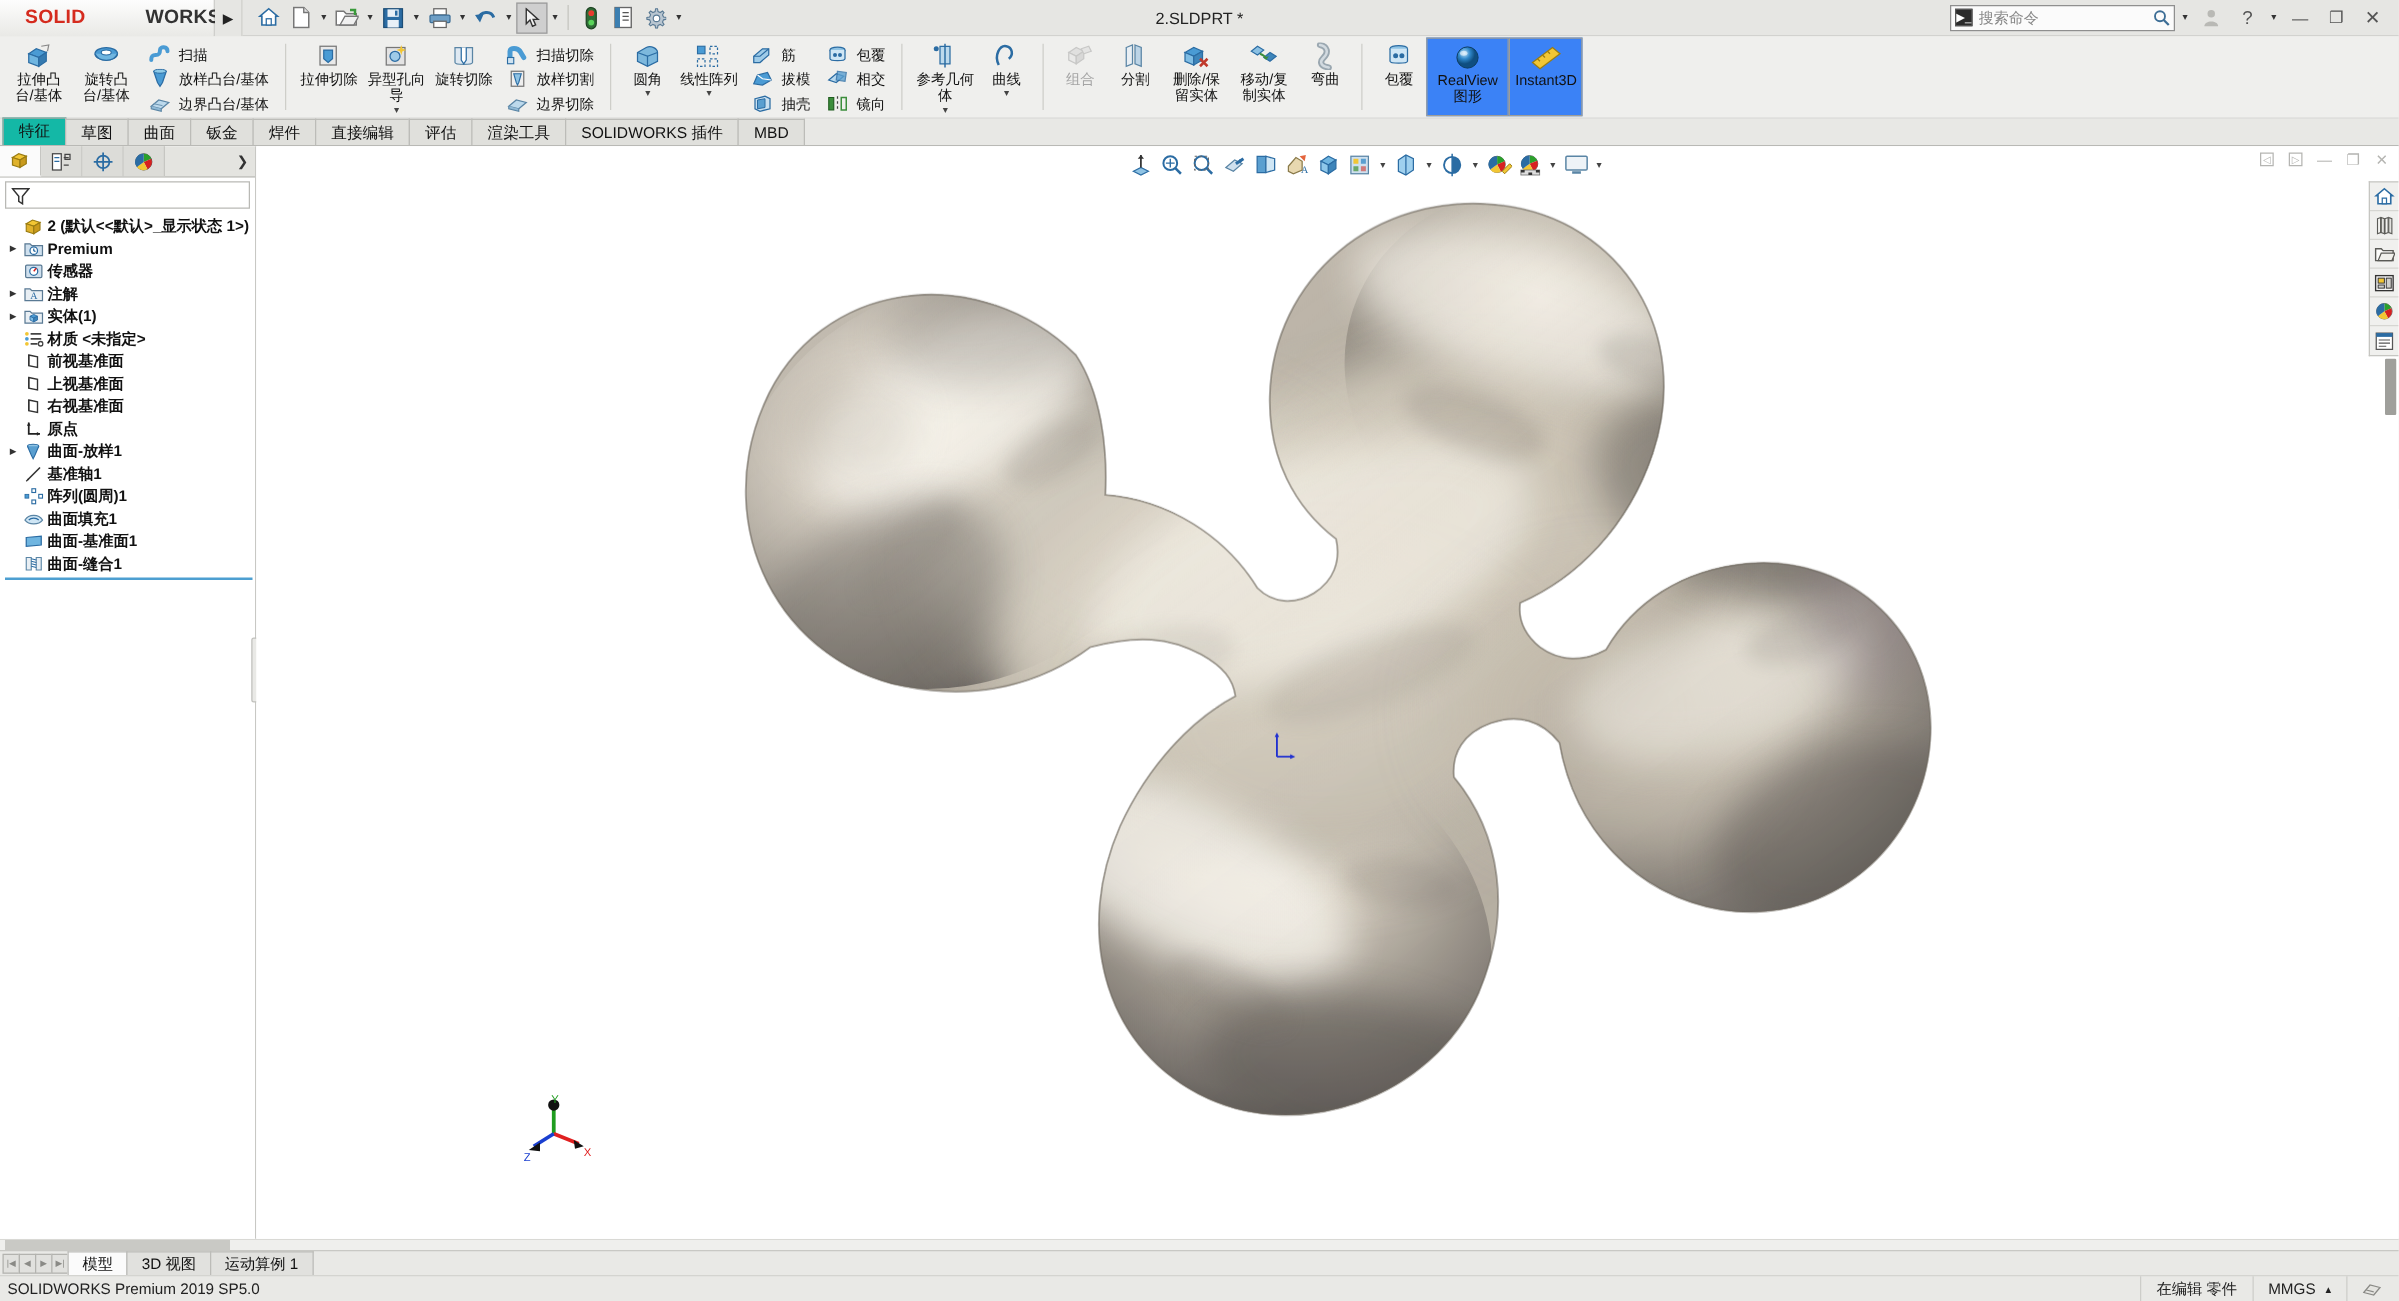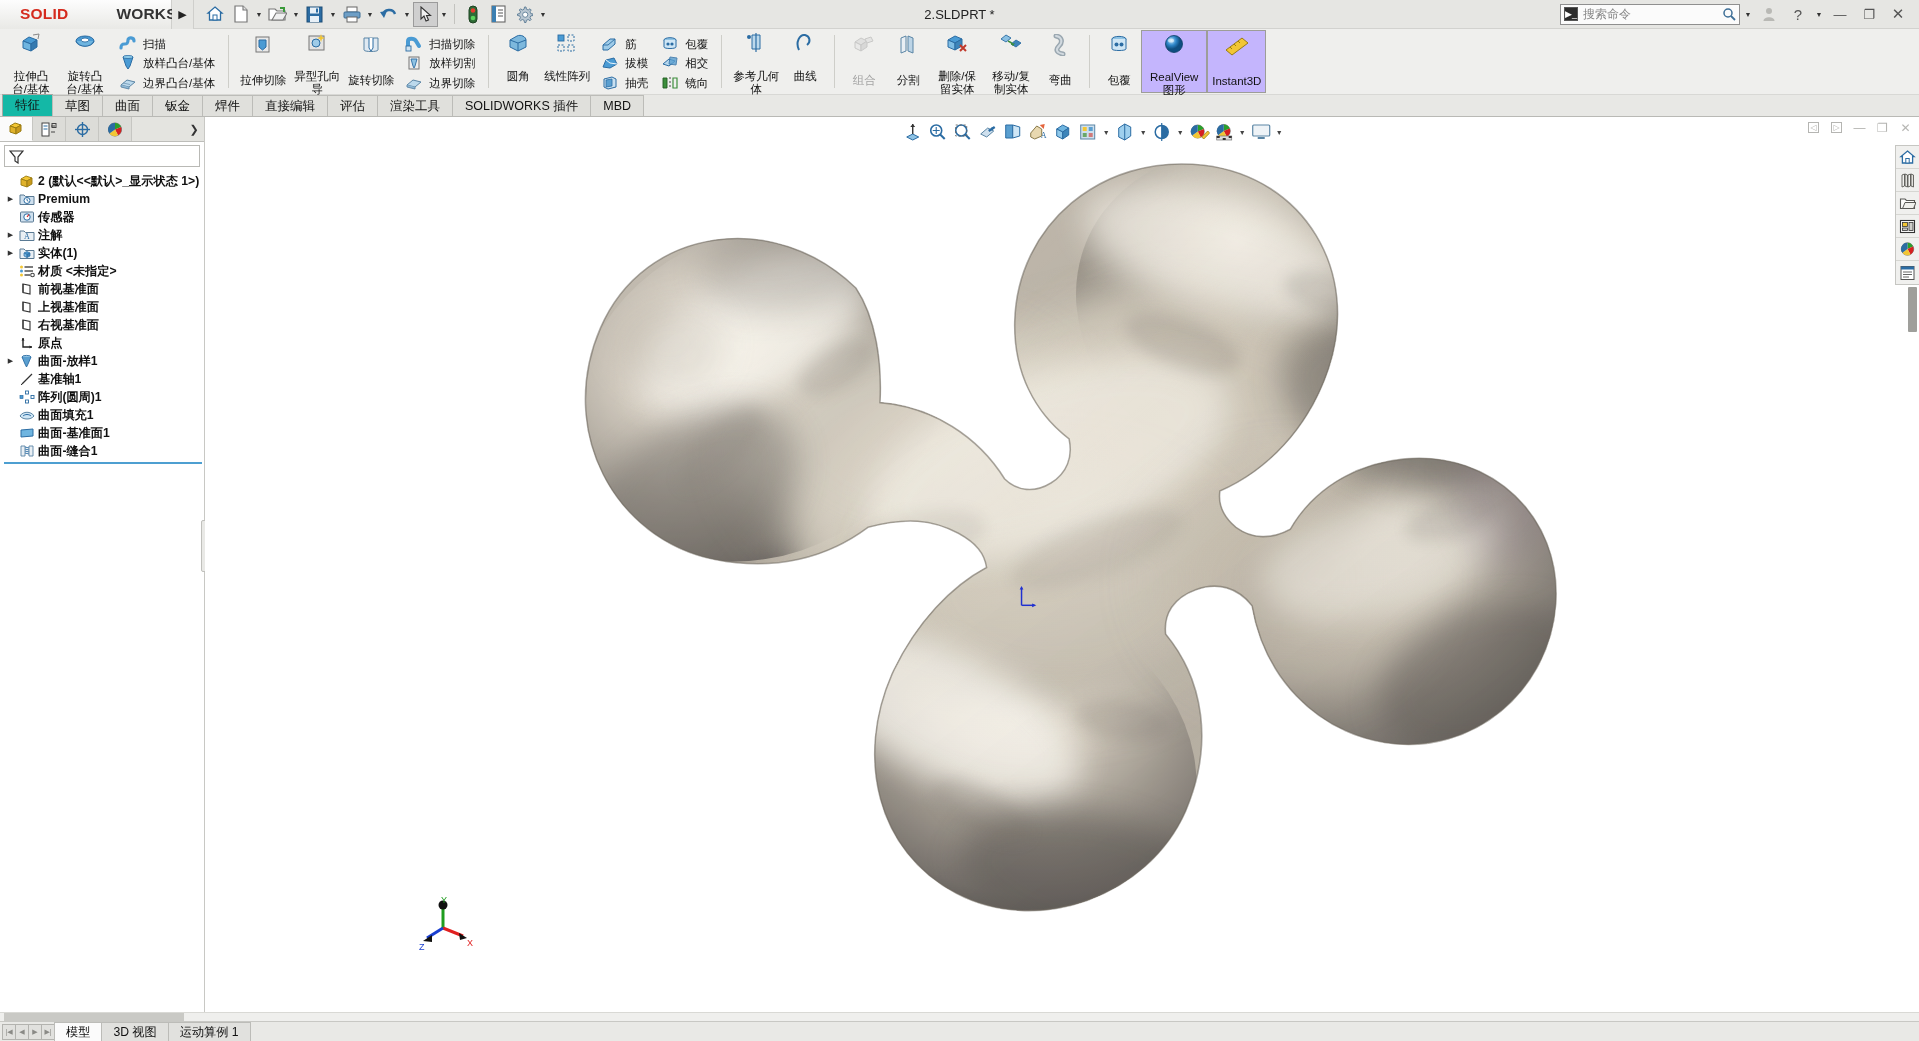--- a/index.html
+++ b/index.html
@@ -65,26 +65,26 @@
     background: #efefed;
     display: flex; align-items: stretch;
     border-bottom: 1px solid #d8d8d5;
     position: relative;
   }
   .rgroup { display: flex; align-items: stretch; padding: 1px 4px; }
   .rsep { width: 1px; background: #cecec9; margin: 6px 3px; }
   .rbtn {
     display: flex; flex-direction: column; align-items: center; justify-content: flex-start;
     padding: 2px 4px 0; min-width: 44px; text-align: center;
-    line-height: 1.12; font-size: 11.5px; color: #111; gap: 16px;
+    line-height: 1.12; font-size: 11.5px; color: #111;
   }
   .rbtn .gl { height: 26px; display: flex; align-items: center; justify-content: center; }
   .rbtn .lbl { max-width: 46px; word-break: break-all; }
   .rbtn .dd { font-size: 7px; color: #444; margin-top: 1px; }
-  .rbtn.active { background: #c4b5fd; border: 1px solid #9d9d98; }
+  .rbtn.active { background: #3b82f6; border: 1px solid #9d9d98; }
   .rbtn.dim { color: #a4a4a4; }
   .rstack { display: flex; flex-direction: column; justify-content: center; padding: 2px 3px; }
   .ritem { display: flex; align-items: flex-end; gap: 5px; height: 20px; font-size: 11.5px; padding: 0 3px; }
   .ritem .gl { width: 20px; display:flex; align-items:center; justify-content:center; }
   .rbtn-lg { min-width: 56px; }
   .rbtn-lg .lbl { max-width: 56px; }
 
   
   .tabrow {
     flex: 0 0 22px; height: 22px; background: #e8e8e5;
@@ -1271,14 +1271,30 @@
         <span>模型</span>
       </div>
     <div class="btab">
         <span>3D 视图</span>
       </div>
     <div class="btab">
         <span>运动算例 1</span>
       </div>
   </div>
 
+  <div class="statusbar">
+    <span>SOLIDWORKS Premium 2019 SP5.0</span>
+    <div class="st-right">
+      <div class="st-cell">在编辑 零件</div>
+      <div class="st-cell">
+        <span>MMGS</span>
+        <span style="margin-left:8px;font-size:9px">▴</span>
+      </div>
+      <div class="st-cell">
+        <svg width="17" height="13" viewBox="0 0 17 13">
+            <path d="M1 9 L6 3 L14 5 L9 11 Z" fill="#e4e4e0" stroke="#8a8a86" stroke-width="1"></path>
+            <path d="M3 7 L9 8.5" stroke="#8a8a86" stroke-width="0.9"></path>
+          </svg>
+      </div>
+    </div>
+  </div>
 
 </div>
 
 </body></html>

